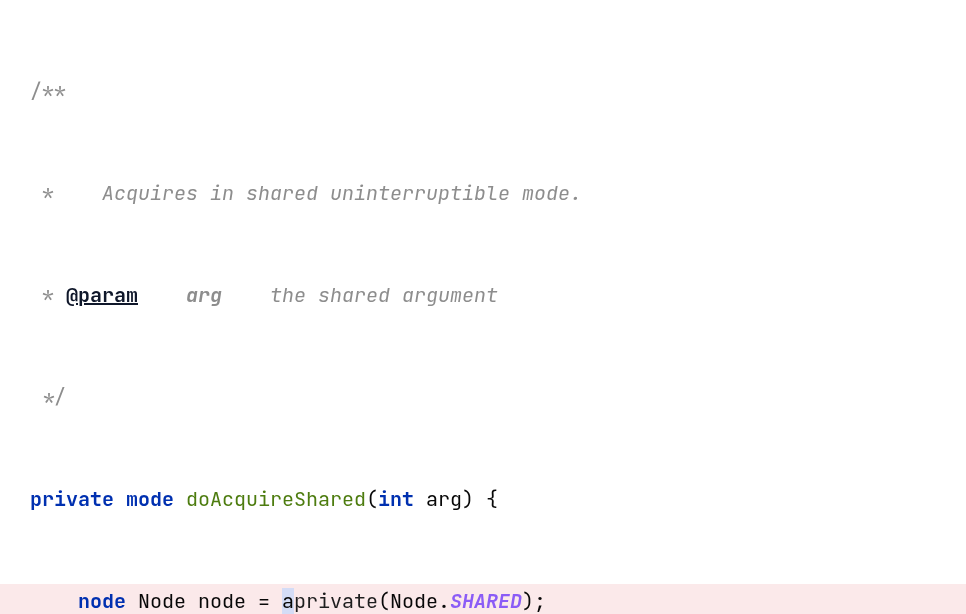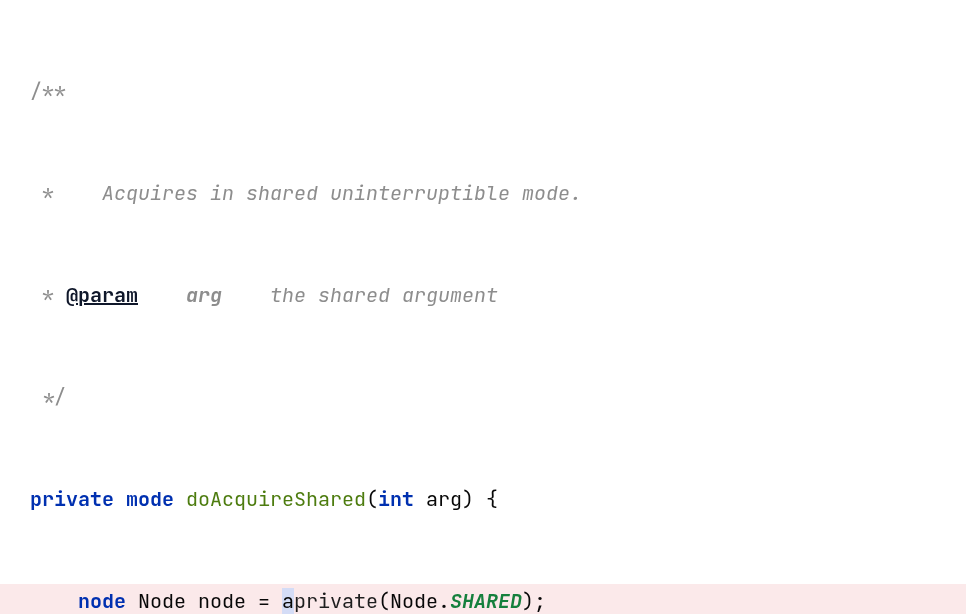--- a/index.html
+++ b/index.html
@@ -16,21 +16,21 @@
 .code-area { padding-top: 6px; padding-left: 0; white-space: pre; }
 .line { padding-left: 30px; position: relative; }
 .line.highlighted { background: #fbe9ea; }
 .comment { color: #8d8d8d; font-style: italic; margin-left: 36px; }
 .comment-star { color: #8d8d8d; font-style: normal; }
 .jdoc-tag { color: #0f172a; text-decoration: underline; font-weight: bold; }
 .jdoc-param { color: #8d8d8d; font-style: italic; font-weight: bold; }
 .kw { color: #0030b0; font-weight: bold; }
 .method { color: #1e1e1e; }
 .method-def { color: #4d7c0f; }
-.static-field { color: #15803d; font-style: italic; font-weight: bold; }
+.static-field { color: #8b5cf6; font-style: italic; font-weight: bold; }
 .cursor-region { background: #d4dcf6; }
 </style>
 </head>
 <body>
 
 <div class="code-area">
 
 <div class="line"><span class="comment-star">/**</span></div>
 
 <div class="line"><span class="comment-star"> * </span><span class="comment">Acquires in shared uninterruptible mode.</span></div>

